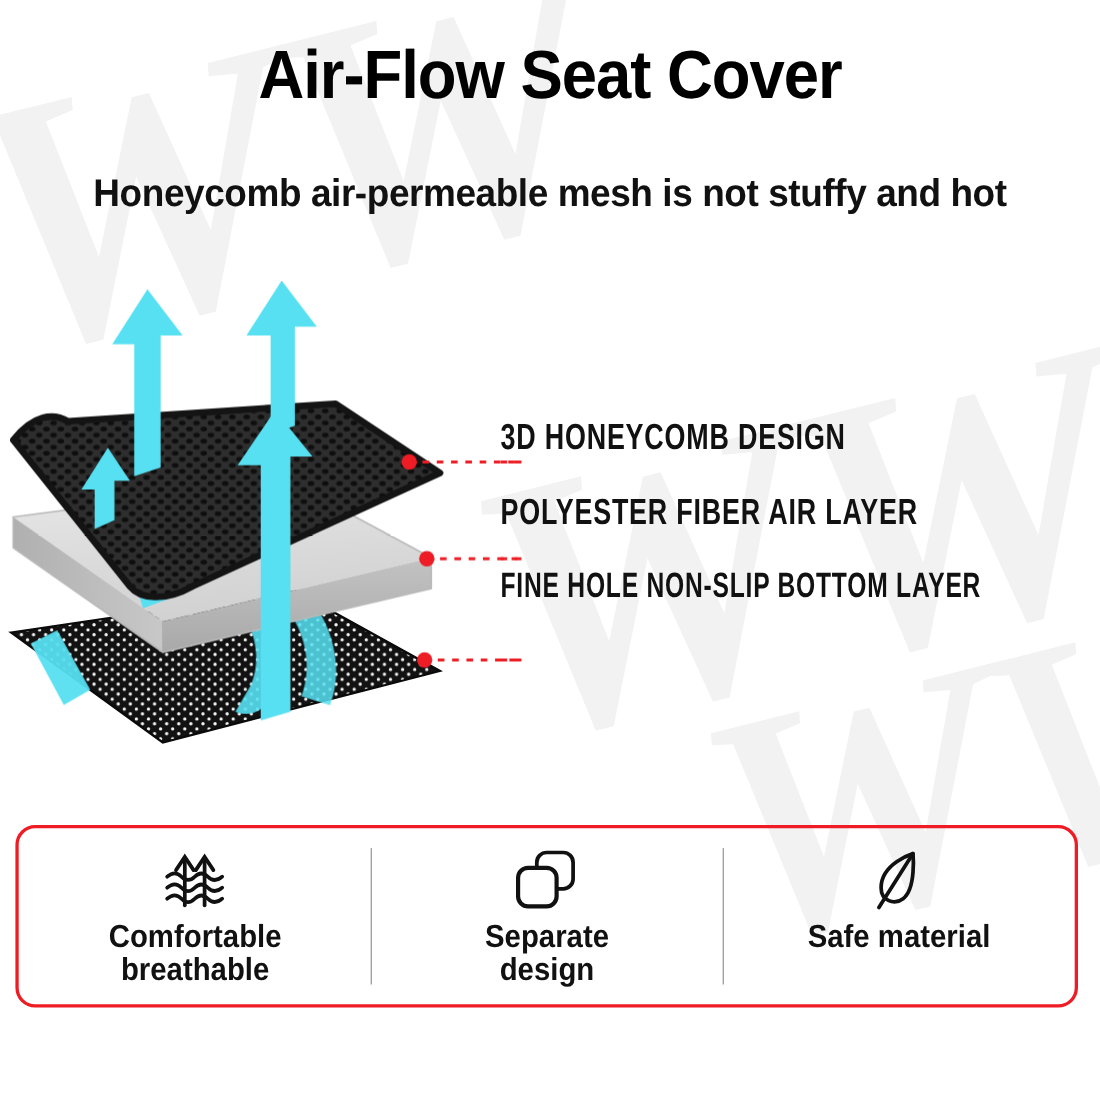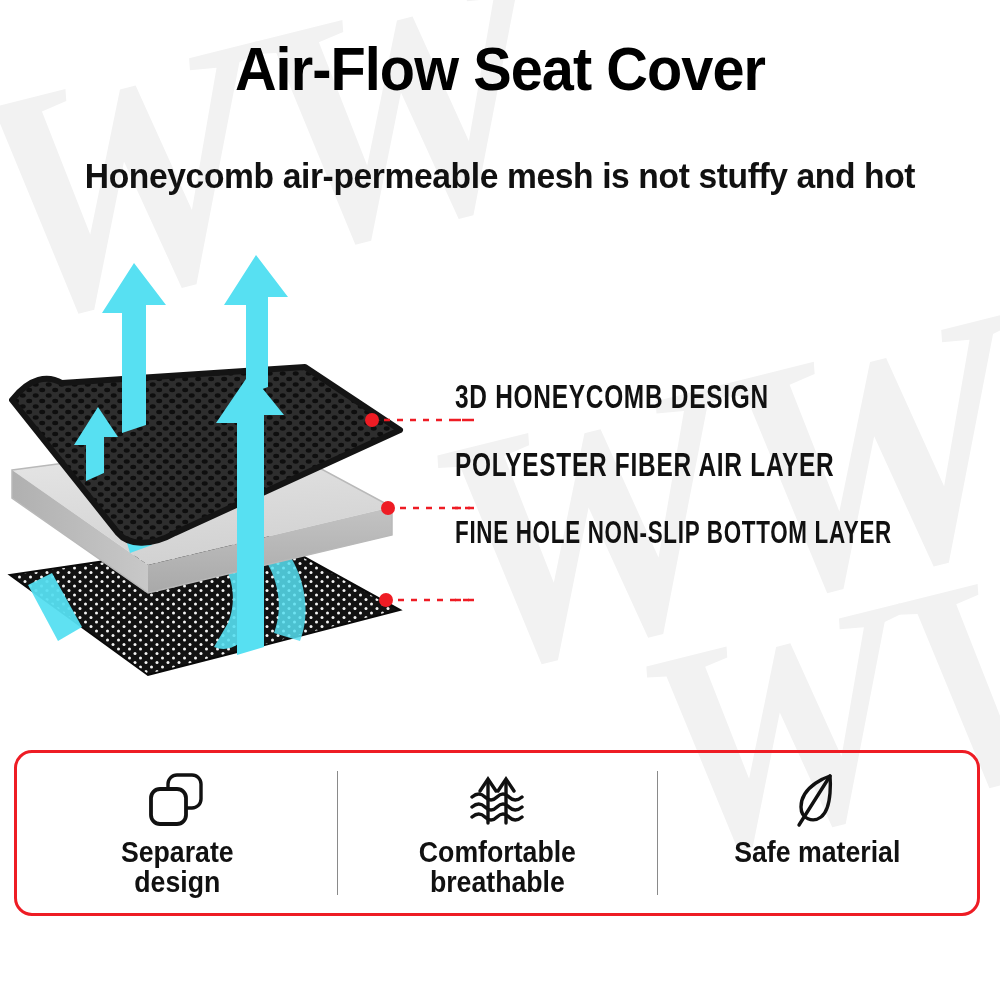--- a/index.html
+++ b/index.html
@@ -228,48 +228,48 @@
     <div class="callout c1">3D HONEYCOMB DESIGN</div>
     <div class="callout c2">POLYESTER FIBER AIR LAYER</div>
     <div class="callout c3">FINE HOLE NON-SLIP BOTTOM LAYER</div>
   </div>
 
   <div class="featurebar">
 
     <div class="feature">
       <div class="feat-icon">
         <svg width="62" height="58" viewBox="0 0 62 58">
-          <rect x="22" y="4" width="33" height="33" rx="9" fill="none" stroke="#111" stroke-width="3.4"></rect>
-          <rect x="5" y="18" width="35" height="35" rx="9" fill="#fff" stroke="#111" stroke-width="3.8"></rect>
-        </svg>
-      </div>
-      <div class="feat-label">Separate
-design</div>
-    </div>
-
-    <div class="feature">
-      <div class="feat-icon">
-        <svg width="62" height="58" viewBox="0 0 62 58">
           <g stroke="#111" stroke-width="3.4" fill="none" stroke-linecap="round">
             <path d="M 22 52 L 22 10"></path>
             <path d="M 14 20 L 22 8 L 30 20"></path>
             <path d="M 40 52 L 40 10"></path>
             <path d="M 32 20 L 40 8 L 48 20"></path>
             <path d="M 6 26 q 7 -6 13 0 q 6 6 12 0 q 6 -6 12 0 q 6 6 13 0"></path>
             <path d="M 6 36 q 7 -6 13 0 q 6 6 12 0 q 6 -6 12 0 q 6 6 13 0"></path>
             <path d="M 6 46 q 7 -6 13 0 q 6 6 12 0 q 6 -6 12 0 q 6 6 13 0"></path>
           </g>
         </svg>
       </div>
       <div class="feat-label">Comfortable
 breathable</div>
     </div>
 
     <div class="feature">
       <div class="feat-icon">
+        <svg width="62" height="58" viewBox="0 0 62 58">
+          <rect x="22" y="4" width="33" height="33" rx="9" fill="none" stroke="#111" stroke-width="3.4"></rect>
+          <rect x="5" y="18" width="35" height="35" rx="9" fill="#fff" stroke="#111" stroke-width="3.8"></rect>
+        </svg>
+      </div>
+      <div class="feat-label">Separate
+design</div>
+    </div>
+
+    <div class="feature">
+      <div class="feat-icon">
         <svg width="56" height="62" viewBox="0 0 56 62">
           <path d="M 41 7 C 41 7, 12 16, 12 38 C 12 50, 24 54, 32 48 C 44 39, 41 7, 41 7 Z" fill="none" stroke="#111" stroke-width="3.4" stroke-linejoin="round"></path>
           <path d="M 41 7 L 10 56" fill="none" stroke="#111" stroke-width="3.4" stroke-linecap="round"></path>
         </svg>
       </div>
       <div class="feat-label">Safe material</div>
     </div>
 
 
   </div>

